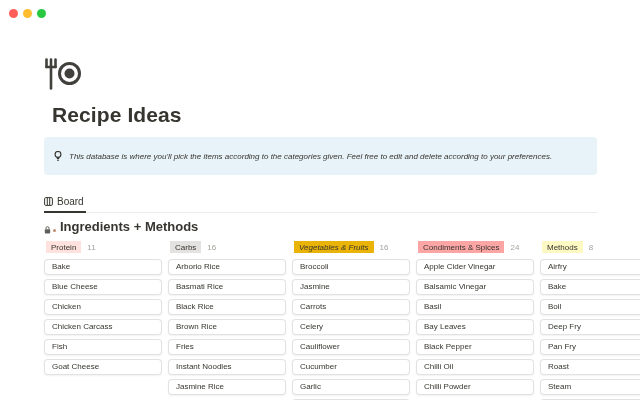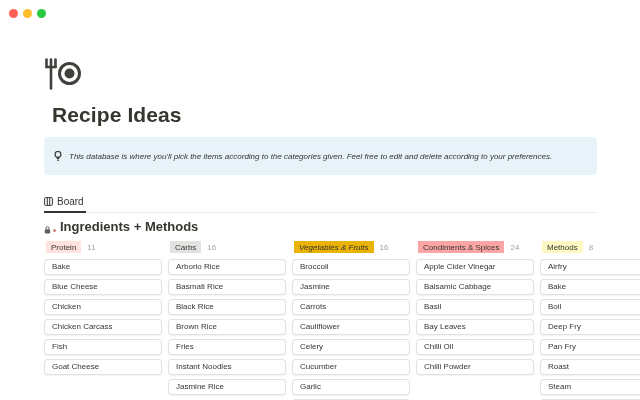--- a/index.html
+++ b/index.html
@@ -133,35 +133,36 @@
         <div class="card">Jasmine Rice</div>
       </div>
       <div class="board-column">
         <div class="col-header">
           <span class="tag" style="background: #eab308; font-style: italic;">Vegetables &amp; Fruits</span>
           <span class="col-count">16</span>
         </div>
         <div class="card">Broccoli</div>
         <div class="card">Jasmine</div>
         <div class="card">Carrots</div>
+        <div class="card">Celery</div>
         <div class="card">Cauliflower</div>
-        <div class="card">Celery</div>
         <div class="card">Cucumber</div>
         <div class="card">Garlic</div>
         <div class="card">Lettuce</div>
       </div>
       <div class="board-column">
         <div class="col-header">
           <span class="tag" style="background: #fca5a5;">Condiments &amp; Spices</span>
           <span class="col-count">24</span>
         </div>
         <div class="card">Apple Cider Vinegar</div>
-        <div class="card">Balsamic Cabbage</div>
+        <div class="card">Balsamic Vinegar</div>
         <div class="card">Basil</div>
         <div class="card">Bay Leaves</div>
+        <div class="card">Black Pepper</div>
         <div class="card">Chilli Oil</div>
         <div class="card">Chilli Powder</div>
       </div>
       <div class="board-column">
         <div class="col-header">
           <span class="tag" style="background: #fef9c3;">Methods</span>
           <span class="col-count">8</span>
         </div>
         <div class="card">Airfry</div>
         <div class="card">Bake</div>

